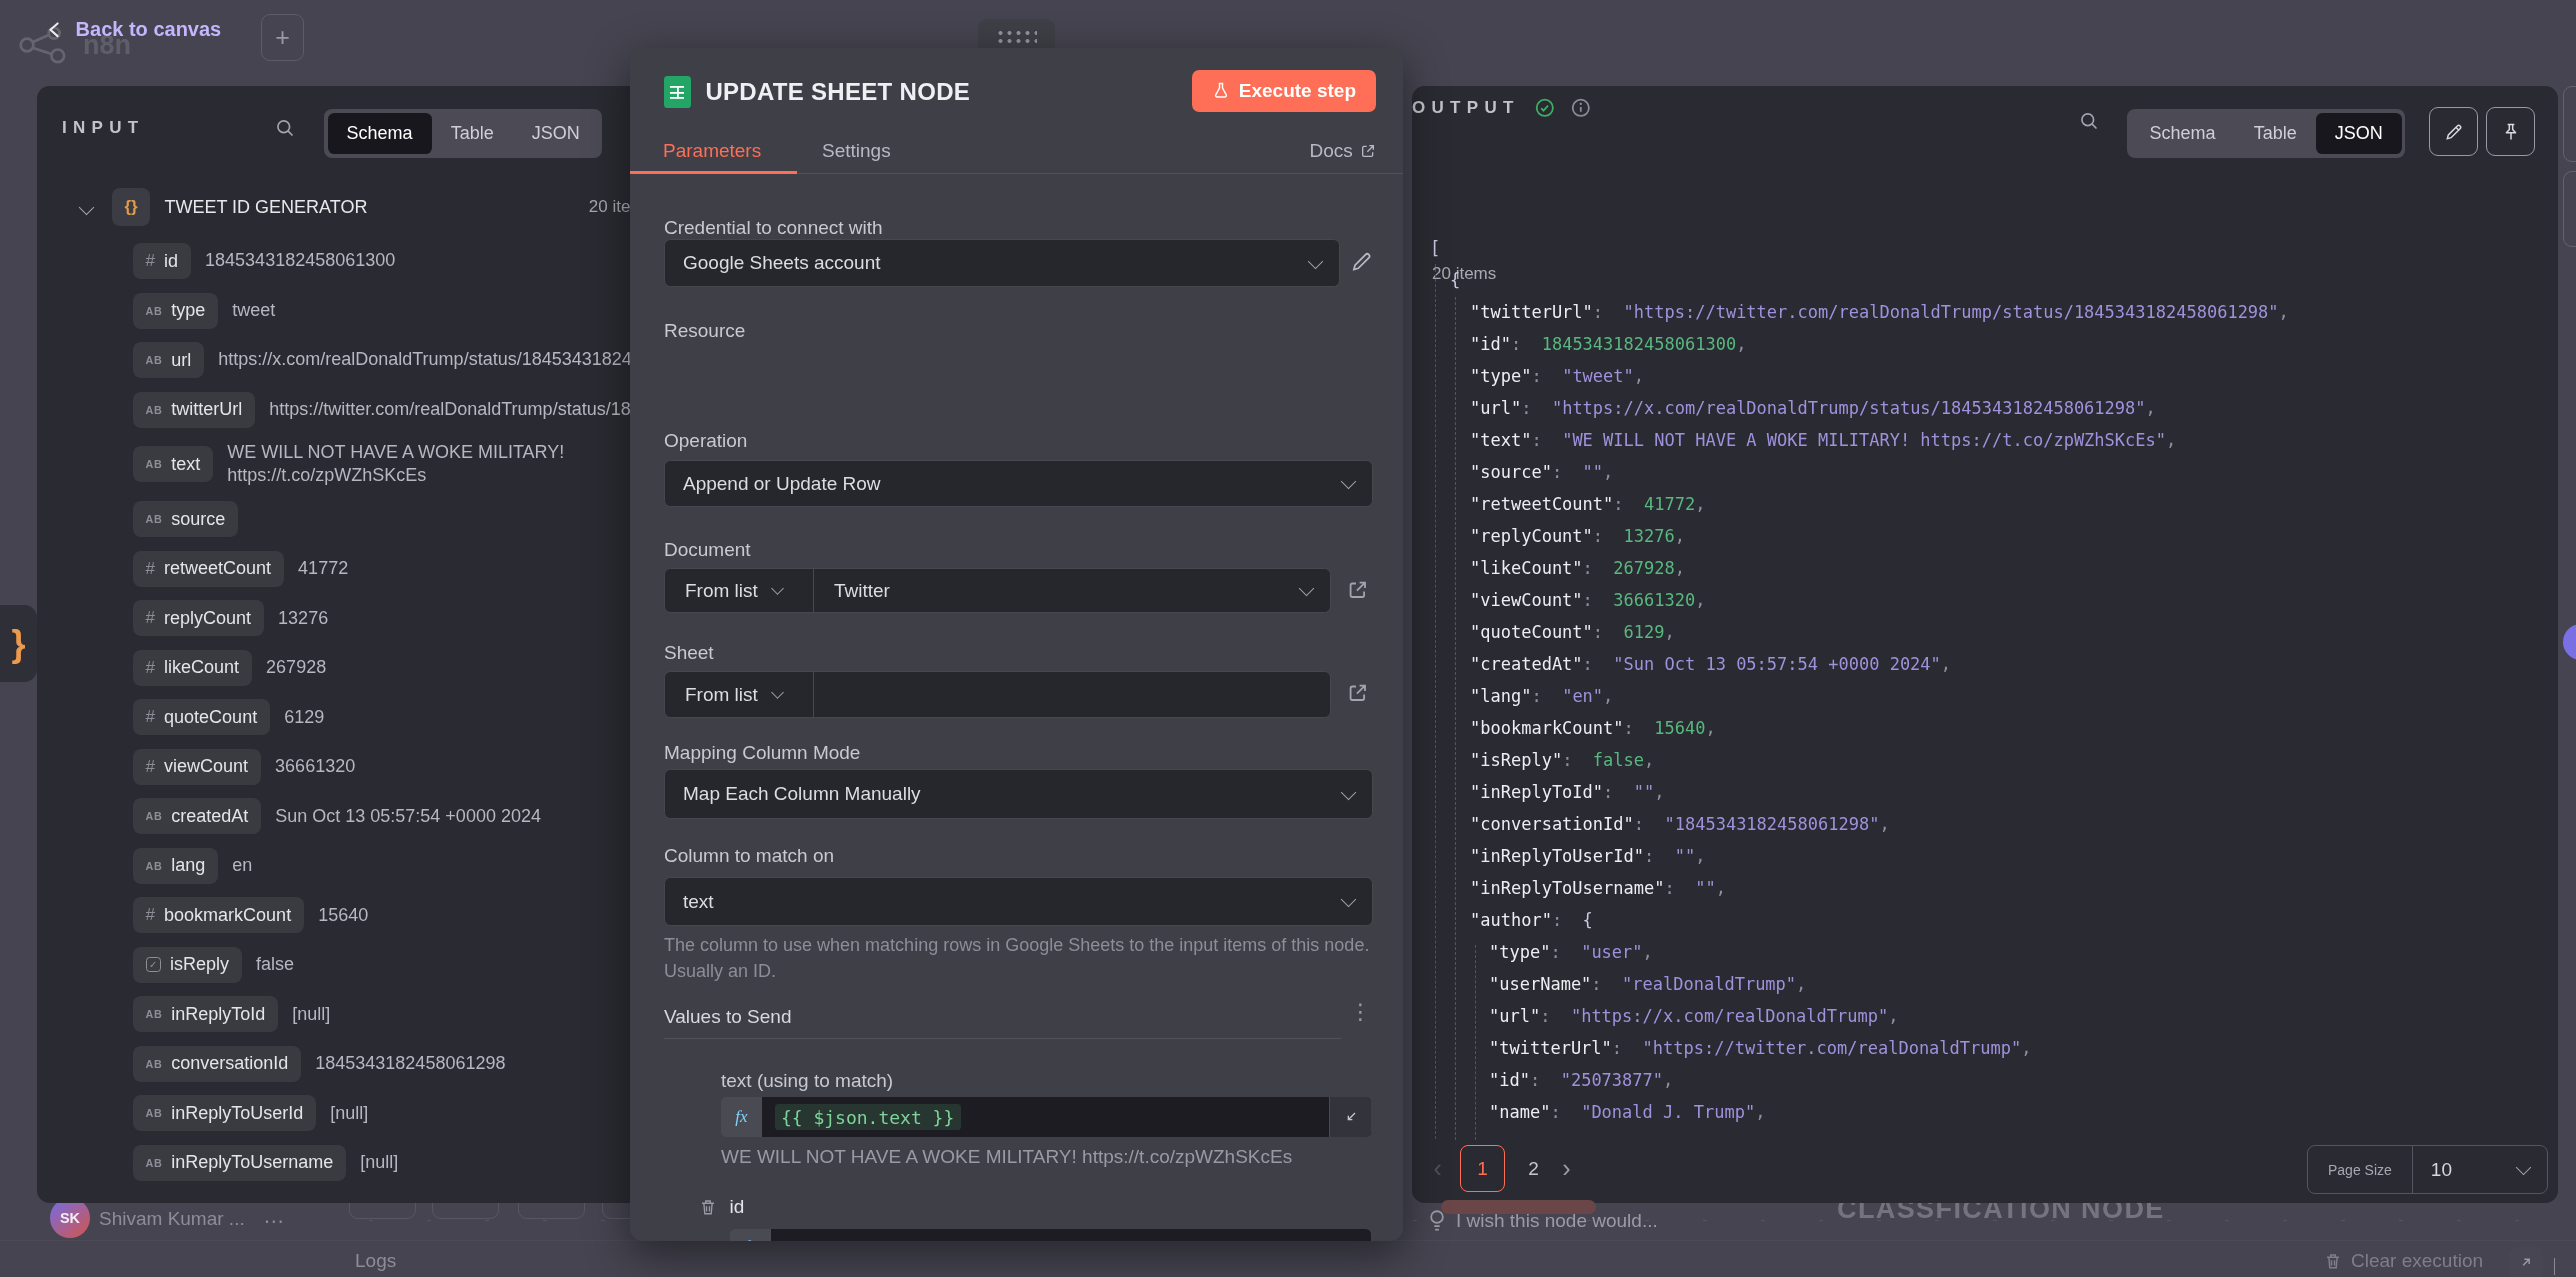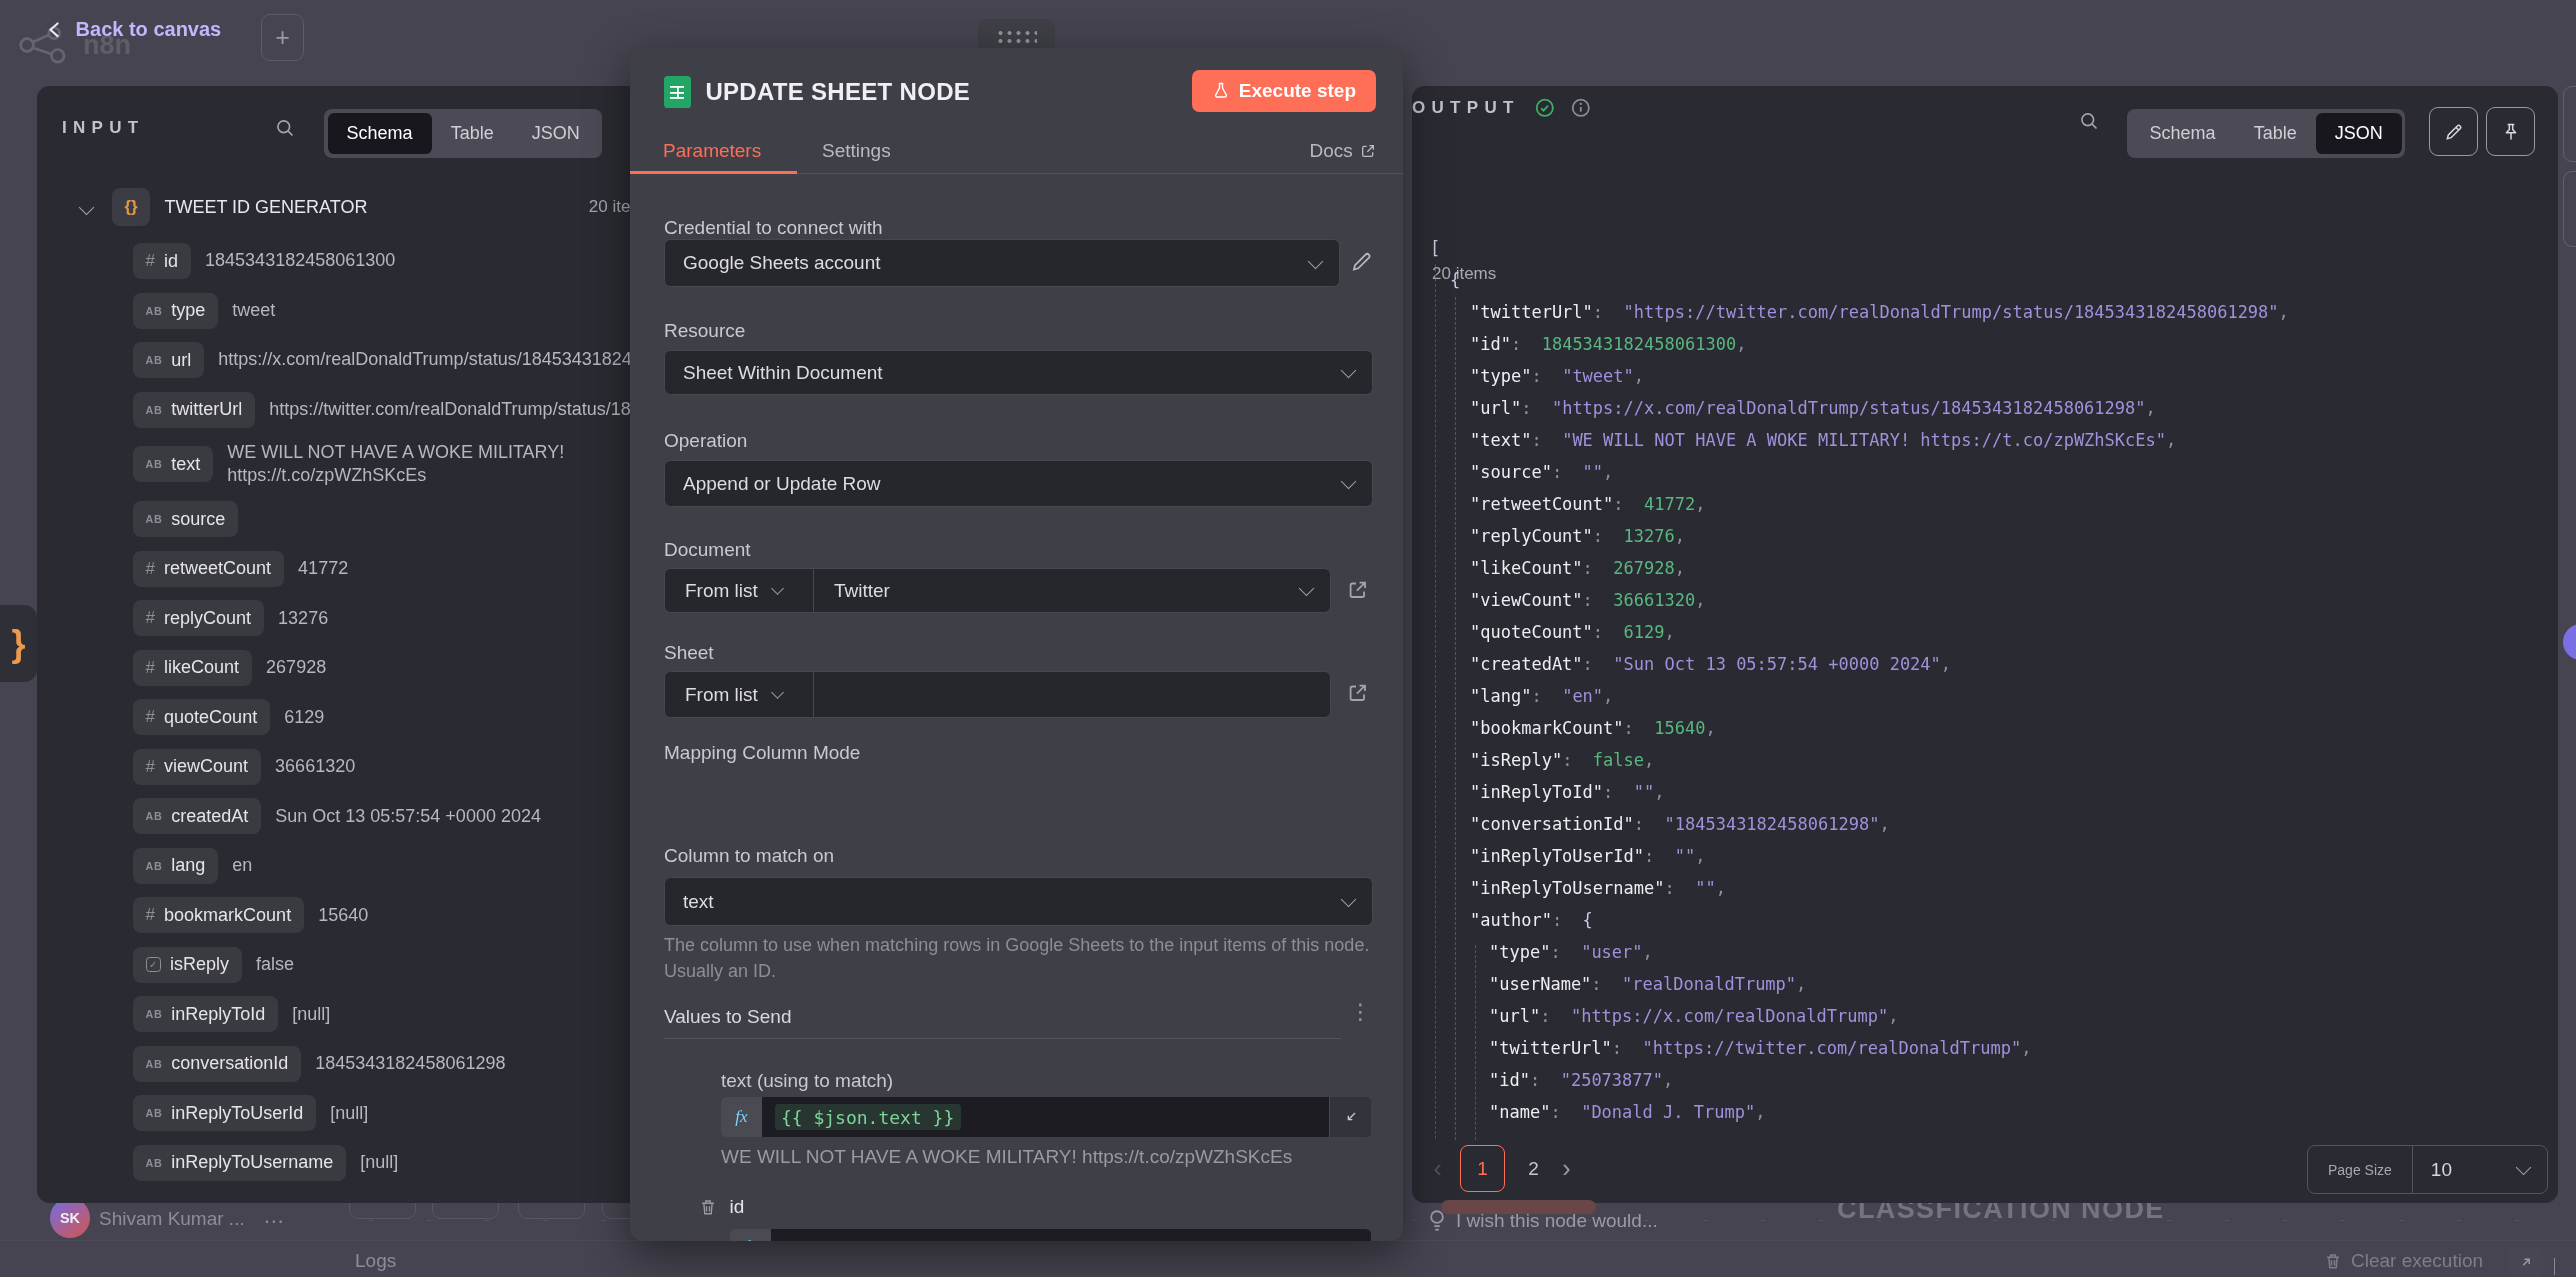--- a/index.html
+++ b/index.html
@@ -510,24 +510,20 @@
       <span>Google Sheets account</span>
         <span class="chev"></span>
     </div>
     <span class="icon-after" style="left:720px;top:202px">
       <svg width="23.4" height="23.4" viewBox="0 0 24 24">
         <path d="M4 20l1.2-4.5L16 4.7a2.3 2.3 0 013.3 3.3L8.5 18.8 4 20z" fill="none" stroke="#b9b9c4" stroke-width="1.8"></path>
       </svg>
     </span>
 
     <div class="form-label" style="top:272px">Resource</div>
-    <div class="select" style="top:302px;width:709px;height:45px">
-      <span>Sheet Within Document</span>
-        <span class="chev"></span>
-    </div>
 
     <div class="form-label" style="top:382px">Operation</div>
     <div class="select" style="top:412px;width:709px;height:47px">
       <span>Append or Update Row</span>
         <span class="chev"></span>
     </div>
 
     <div class="form-label" style="top:491px">Document</div>
     <div class="select split" style="top:520px;width:667px;height:45px">
       <span class="mode">
@@ -552,20 +548,24 @@
           <span class="chev"></span>
         </span>
     </div>
     <span class="icon-after" style="left:717px;top:634px">
       <svg width="21.6" height="21.6" viewBox="0 0 24 24">
         <path d="M14 4h6v6M20 4l-9 9M10 5H6a2 2 0 00-2 2v11a2 2 0 002 2h11a2 2 0 002-2v-4" fill="none" stroke="#a4a4af" stroke-width="2"></path>
       </svg>
     </span>
 
     <div class="form-label" style="top:694px">Mapping Column Mode</div>
+    <div class="select" style="top:721px;width:709px;height:50px">
+      <span>Map Each Column Manually</span>
+        <span class="chev"></span>
+    </div>
 
     <div class="form-label" style="top:797px">Column to match on</div>
     <div class="select" style="top:829px;width:709px;height:49px">
       <span>text</span>
         <span class="chev"></span>
     </div>
     <div class="form-label" style="top:884px;width:721px;font-size:18px;line-height:26px;color:#8d8d99">The column to use when matching rows in Google Sheets to the input items of this node. Usually an ID.</div>
 
     <div id="values-title">Values to Send</div>
     <div id="values-menu">⋮</div>

